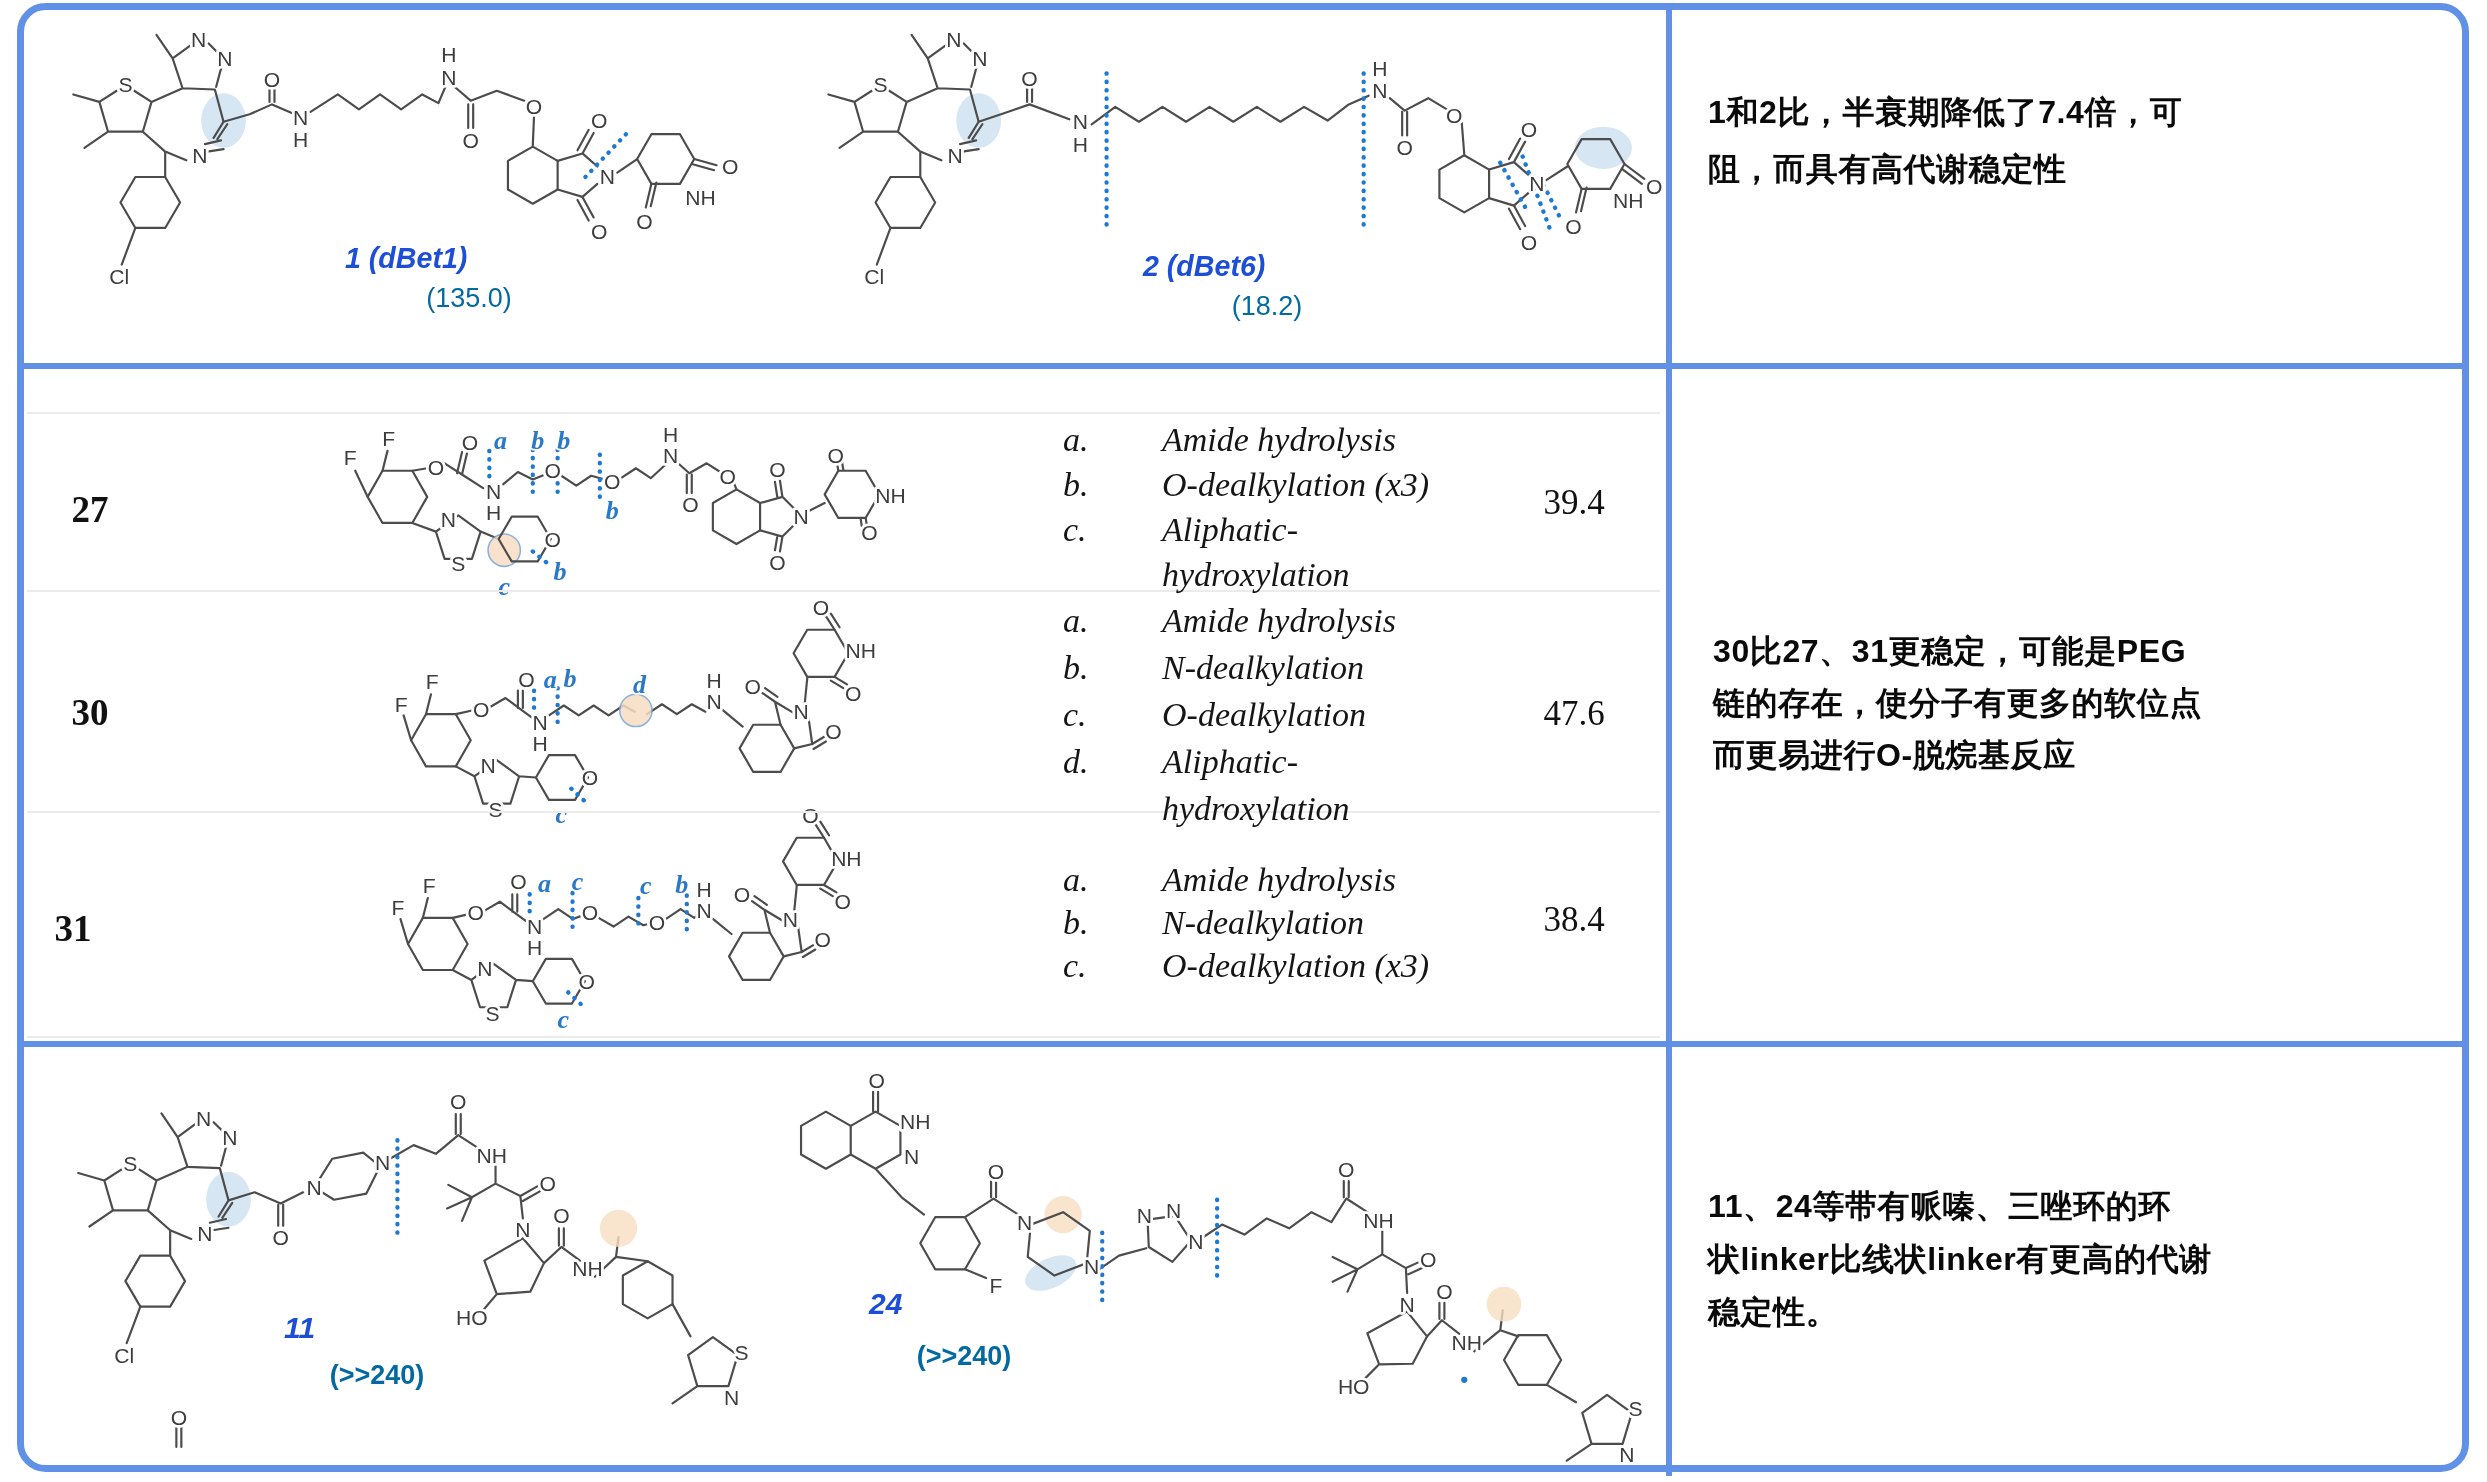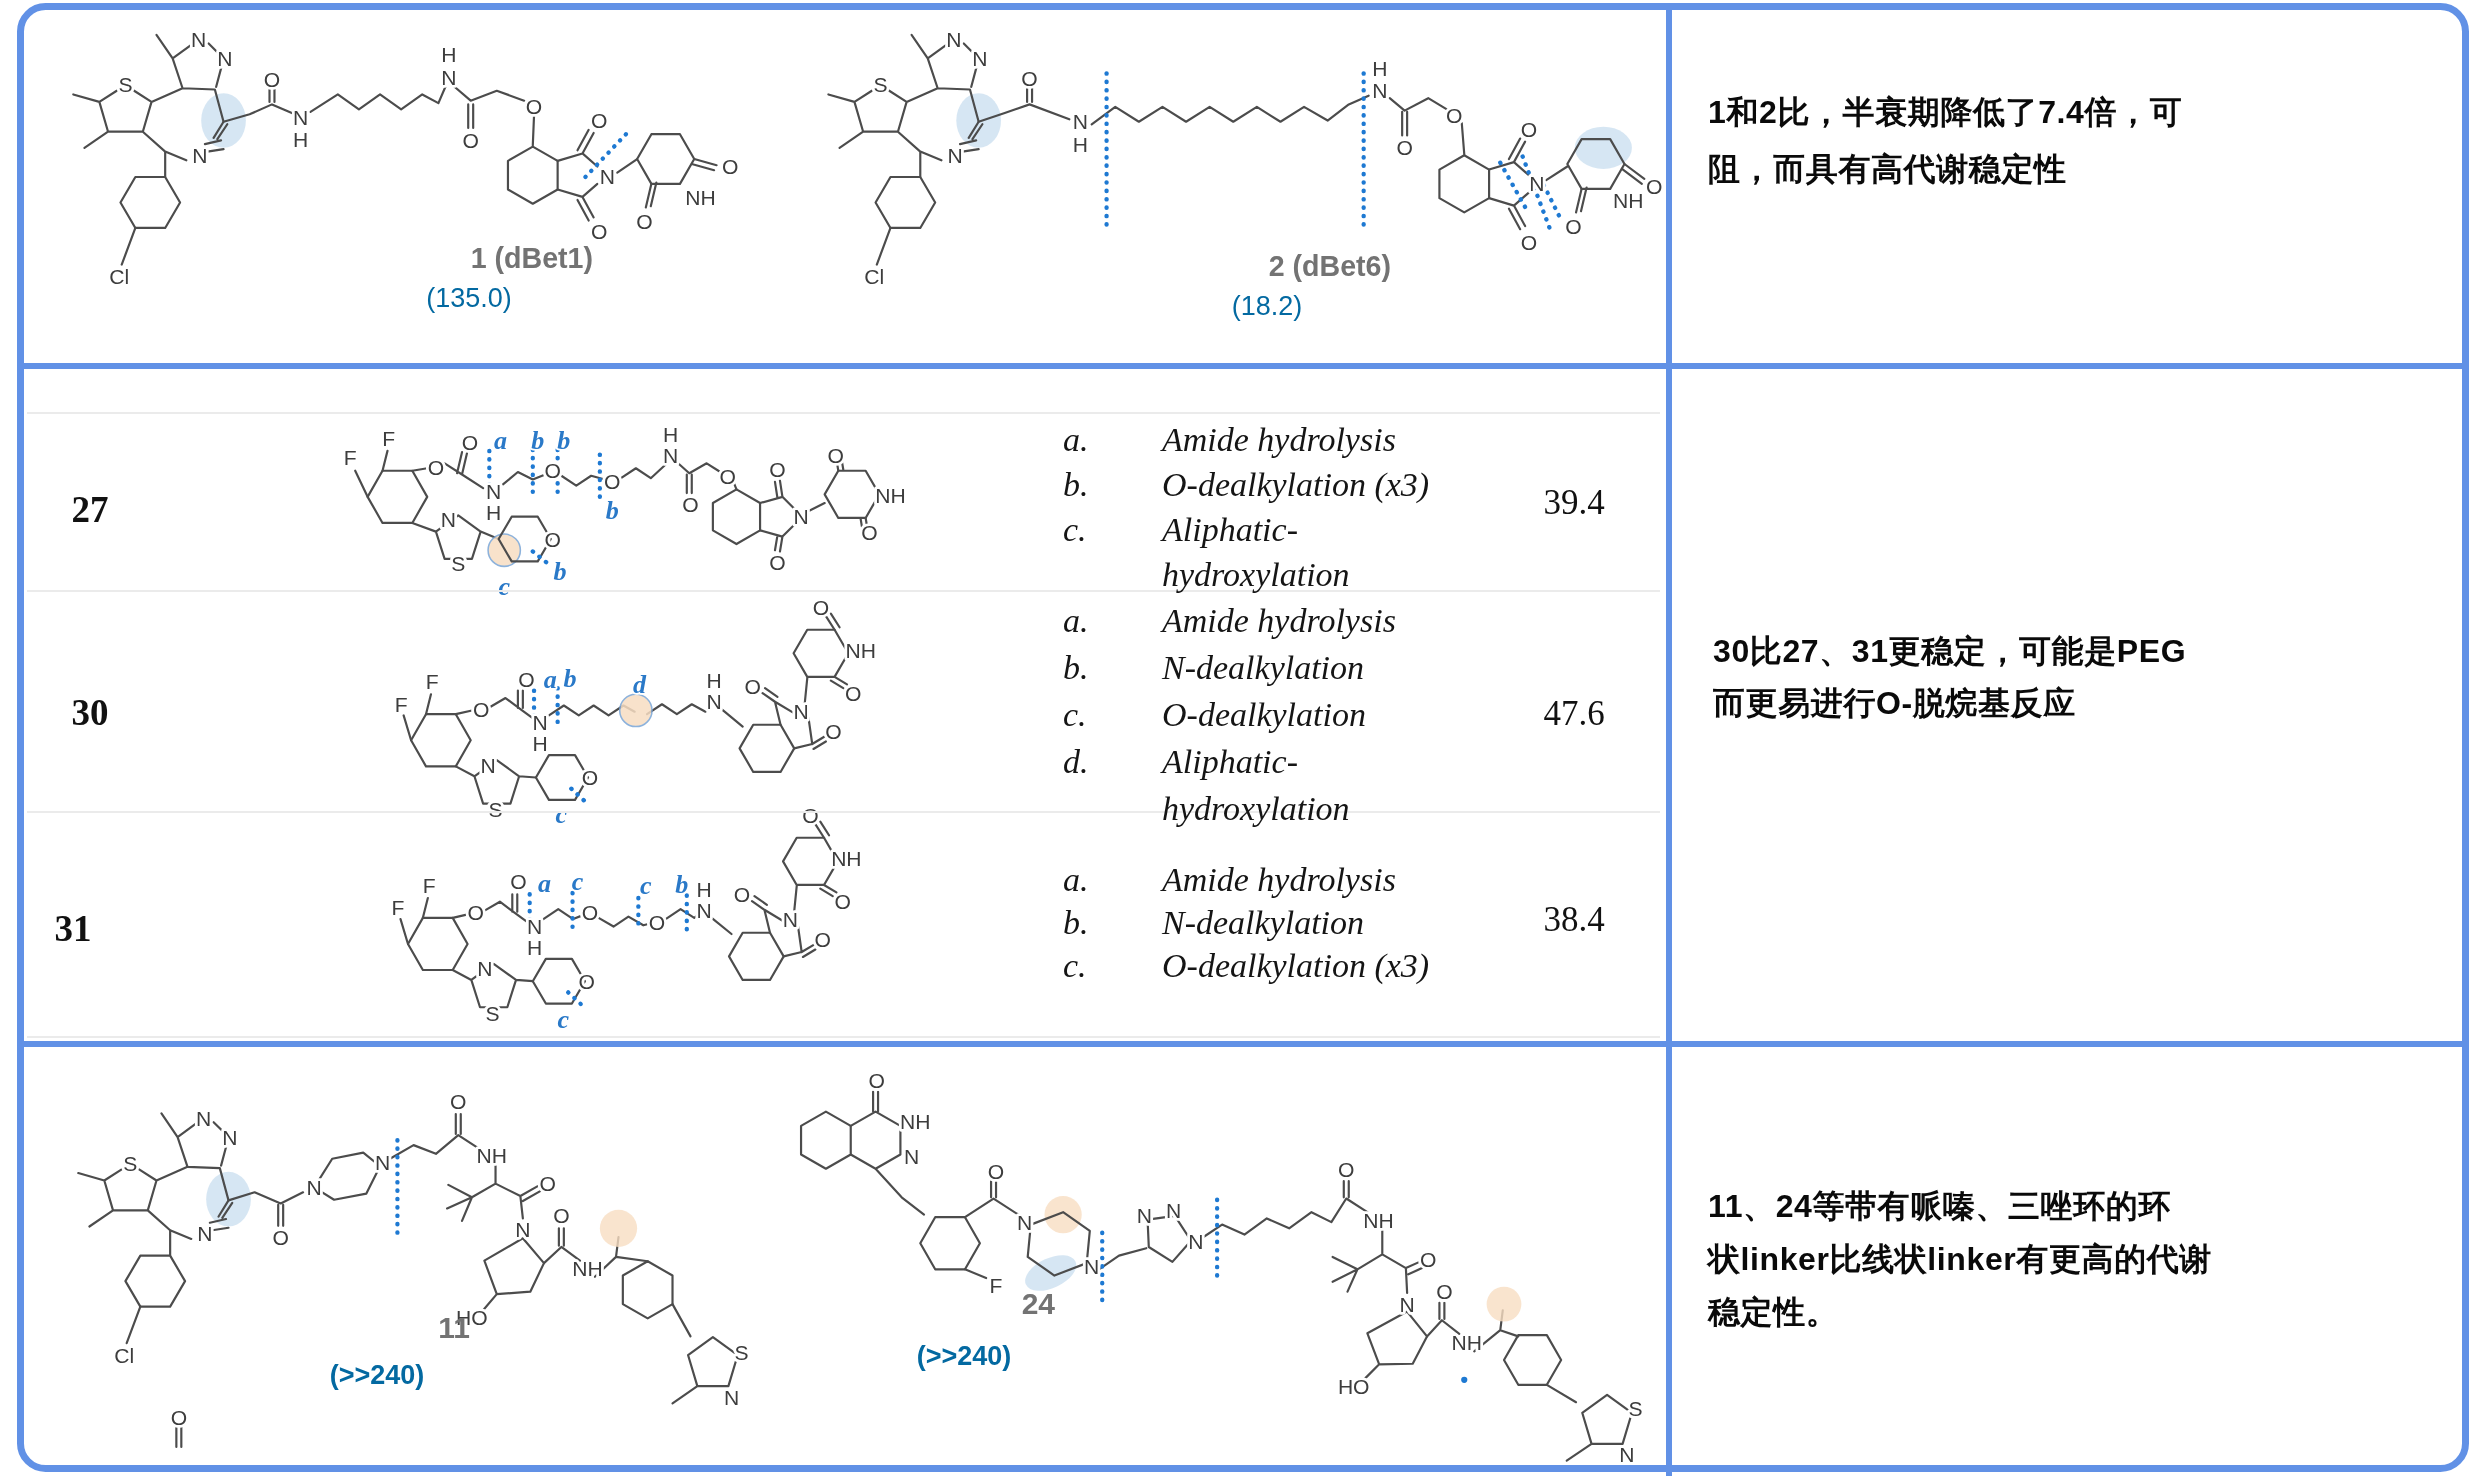--- a/index.html
+++ b/index.html
@@ -4,21 +4,21 @@
 <style>
   html,body{margin:0;padding:0;background:#fff;width:2487px;height:1483px;overflow:hidden;
             font-family:"Liberation Sans","DejaVu Sans",sans-serif;}
   .stage{position:absolute;left:0;top:0;width:2487px;height:1483px;}
   .tborder{position:absolute;left:17.4px;top:3.1px;width:2452px;height:1469px;
            border:7.5px solid #6191e6;border-radius:28.6px;box-sizing:border-box;}
   .hdiv{position:absolute;left:22.4px;width:2446px;height:6.2px;background:#6191e6;}
   .vdiv{position:absolute;left:1666px;top:7.5px;width:6.2px;height:1468px;background:#6191e6;}
   .grayline{position:absolute;left:27px;width:1633px;height:1.9px;background:#ebebeb;}
   .txt{position:absolute;white-space:pre;}
-  .cname{font-weight:700;font-size:28.6px;color:#737373;text-align:right;line-height:32px;}
+  .cname{font-weight:700;font-size:28.6px;color:#1d4ed8;text-align:left;line-height:32px;font-style:italic;}
   .cval{font-weight:400;font-size:27px;color:#0369a1;text-align:center;line-height:31px;}
   .cnum{font-family:"Liberation Serif","DejaVu Serif",serif;font-weight:700;font-size:37px;color:#111;text-align:center;}
   .pval{font-family:"Liberation Serif","DejaVu Serif",serif;font-size:35px;color:#111;text-align:center;}
   .plist{position:absolute;font-family:"Liberation Serif","DejaVu Serif",serif;font-style:italic;
          font-size:34px;color:#151515;}
   .pline{display:flex;}
   .pk{width:99px;flex:0 0 99px;}
   .note{position:absolute;font-weight:700;font-size:32px;color:#0a0a0a;letter-spacing:0.6px;}
   .bd{stroke:#4c4c4c;stroke-width:3.5;fill:none;stroke-linecap:round;stroke-linejoin:round;}
   .cut{stroke:#1e79d2;stroke-width:7;stroke-dasharray:0.5 13;stroke-linecap:round;fill:none;}
@@ -415,20 +415,21 @@
   <div class="txt cval" style="left:284px;top:1360px;width:186px;font-weight:600;">(&gt;&gt;240)</div>
   <div class="txt cname" style="left:869px;top:1288px;width:186px;font-size:30px;">24</div>
   <div class="txt cval" style="left:871px;top:1341px;width:186px;font-weight:600;">(&gt;&gt;240)</div>
 
   <div class="note" style="left:1708px;top:84px;width:751px;line-height:57px;">
     <div>1和2比，半衰期降低了7.4倍，可</div>
     <div>阻，而具有高代谢稳定性</div>
   </div>
   <div class="note" style="left:1713px;top:625px;width:751px;line-height:52px;">
     <div>30比27、31更稳定，可能是PEG</div>
+    <div>链的存在，使分子有更多的软位点</div>
     <div>而更易进行O-脱烷基反应</div>
   </div>
   <div class="note" style="left:1708px;top:1140px;width:751px;line-height:53px;margin-top:40px;">
     <div>11、24等带有哌嗪、三唑环的环</div>
     <div>状linker比线状linker有更高的代谢</div>
     <div>稳定性。</div>
   </div>
 
 </div>
 

